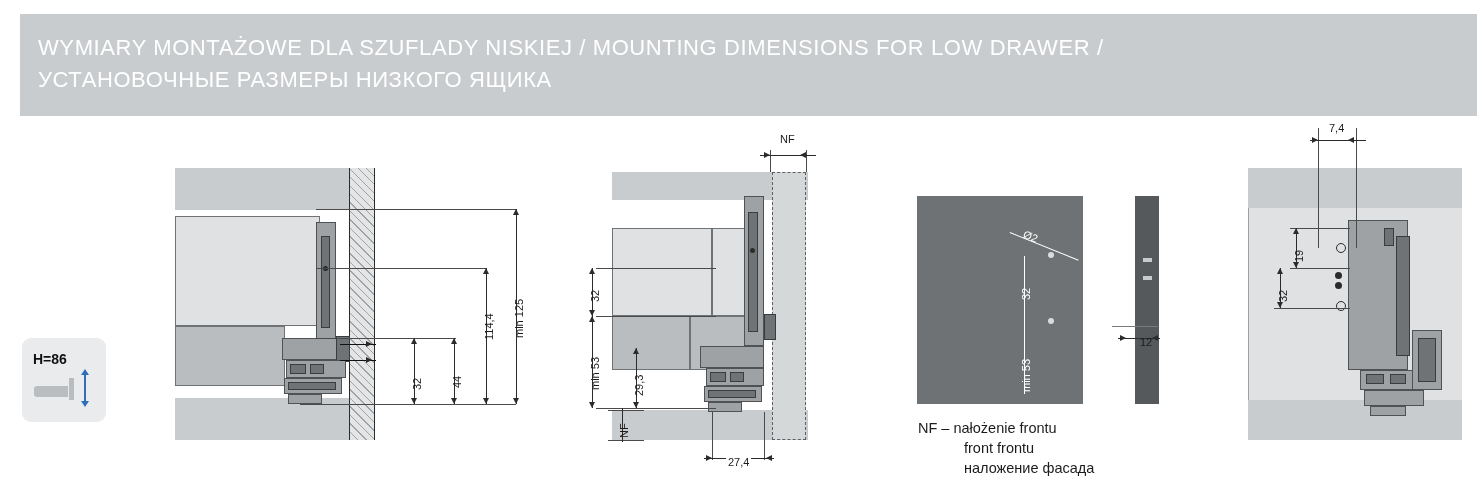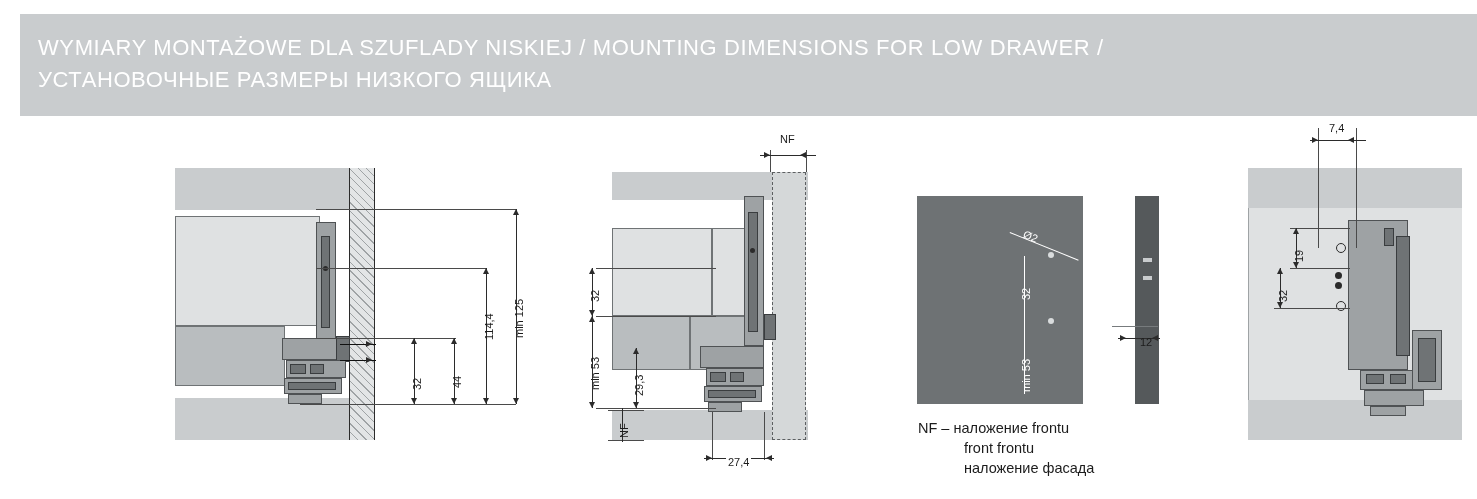--- a/index.html
+++ b/index.html
@@ -188,20 +188,26 @@
 </head>
 <body>
 
 <div class="page">
 
   <div class="header-band"></div>
   <div class="header-left-notch"></div>
   <div class="header-title">WYMIARY MONTAŻOWE DLA SZUFLADY NISKIEJ / MOUNTING DIMENSIONS FOR LOW DRAWER /
 УСТАНОВОЧНЫЕ РАЗМЕРЫ НИЗКОГО ЯЩИКА</div>
 
+  <div class="badge">
+    <div class="badge-text">H=86</div>
+    <div class="badge-shape"></div>
+    <div class="badge-front"></div>
+    <div class="badge-arrow"></div>
+  </div>
 
   <div>
 
     <div class="rect lgray" style="left:175px;top:168px;width:200px;height:42px;"></div>
 
     <div class="rect lgray" style="left:175px;top:398px;width:200px;height:42px;"></div>
 
     <div class="hatch" style="left:349px;top:168px;width:26px;height:272px;"></div>
     <div class="line vline" style="left:349px;top:168px;height:272px;"></div>
     <div class="line vline" style="left:374px;top:168px;height:272px;"></div>
@@ -334,21 +340,21 @@
 
     <div class="line vline" style="left:1024px;top:322px;height:72px;background:#ffffff;"></div>
     <div class="lbl w v" style="left:1020px;top:392px;">min 53</div>
 
     <div class="line hline thin" style="left:1112px;top:326px;width:46px;background:#777b7d;"></div>
     <div class="line hline" style="left:1118px;top:338px;width:42px;background:#2b2b2b;"></div>
     <div class="arrowhead-r" style="left:1120px;top:335px;"></div>
     <div class="arrowhead-l" style="left:1152px;top:335px;"></div>
     <div class="lbl" style="left:1140px;top:336px;">12</div>
 
-    <div class="cap" style="left:918px;top:418px;width:260px;"><span>NF – наложение frontu</span></div>
+    <div class="cap" style="left:918px;top:418px;width:260px;"><span>NF – nałożenie frontu</span></div>
     <div class="cap" style="left:964px;top:438px;width:260px;">front frontu</div>
     <div class="cap" style="left:964px;top:458px;width:280px;">наложение фасада</div>
   </div>
 
   <div>
 
     <div class="rect lgray" style="left:1248px;top:168px;width:214px;height:40px;"></div>
 
     <div class="rect lgray" style="left:1248px;top:400px;width:214px;height:40px;"></div>
 

